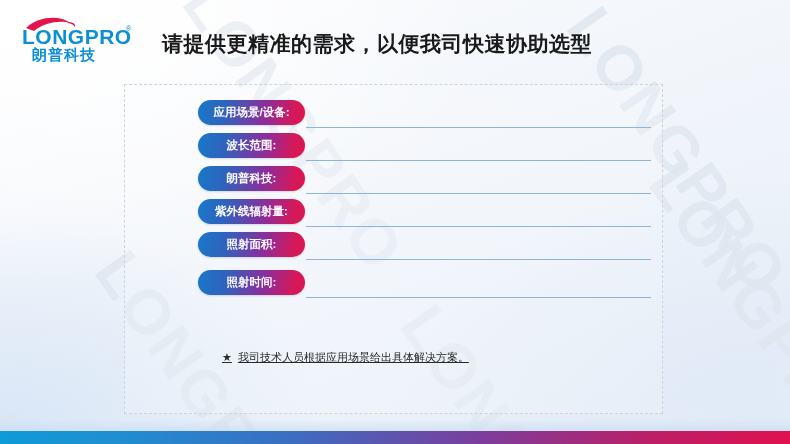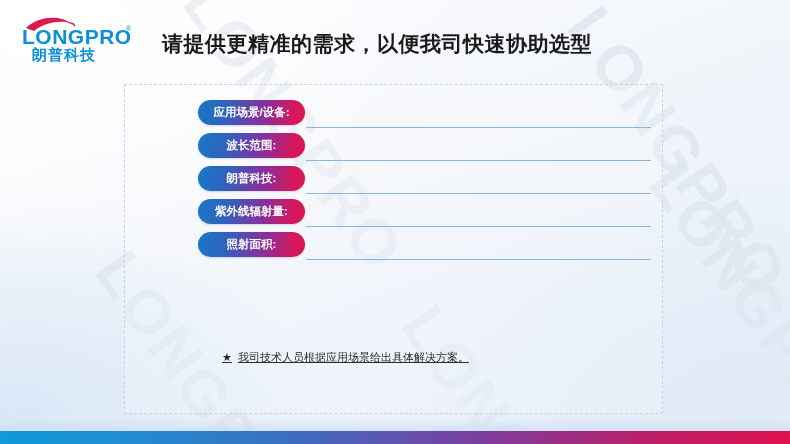--- a/index.html
+++ b/index.html
@@ -212,20 +212,24 @@
       <div class="pill">紫外线辐射量:</div>
       <div class="rule"></div>
     </div>
 
     <div class="field-row gap">
       <div class="pill">照射面积:</div>
       <div class="rule"></div>
     </div>
 
 
+    <div class="field-row">
+      <div class="pill">照射时间:</div>
+      <div class="rule"></div>
+    </div>
 
   </div>
 
   <div class="footnote">
     <span class="star">★</span><span>我司技术人员根据应用场景给出具体解决方案。</span>
   </div>
 
   <div class="bottom-bar-fade"></div>
   <div class="bottom-bar"></div>
 

